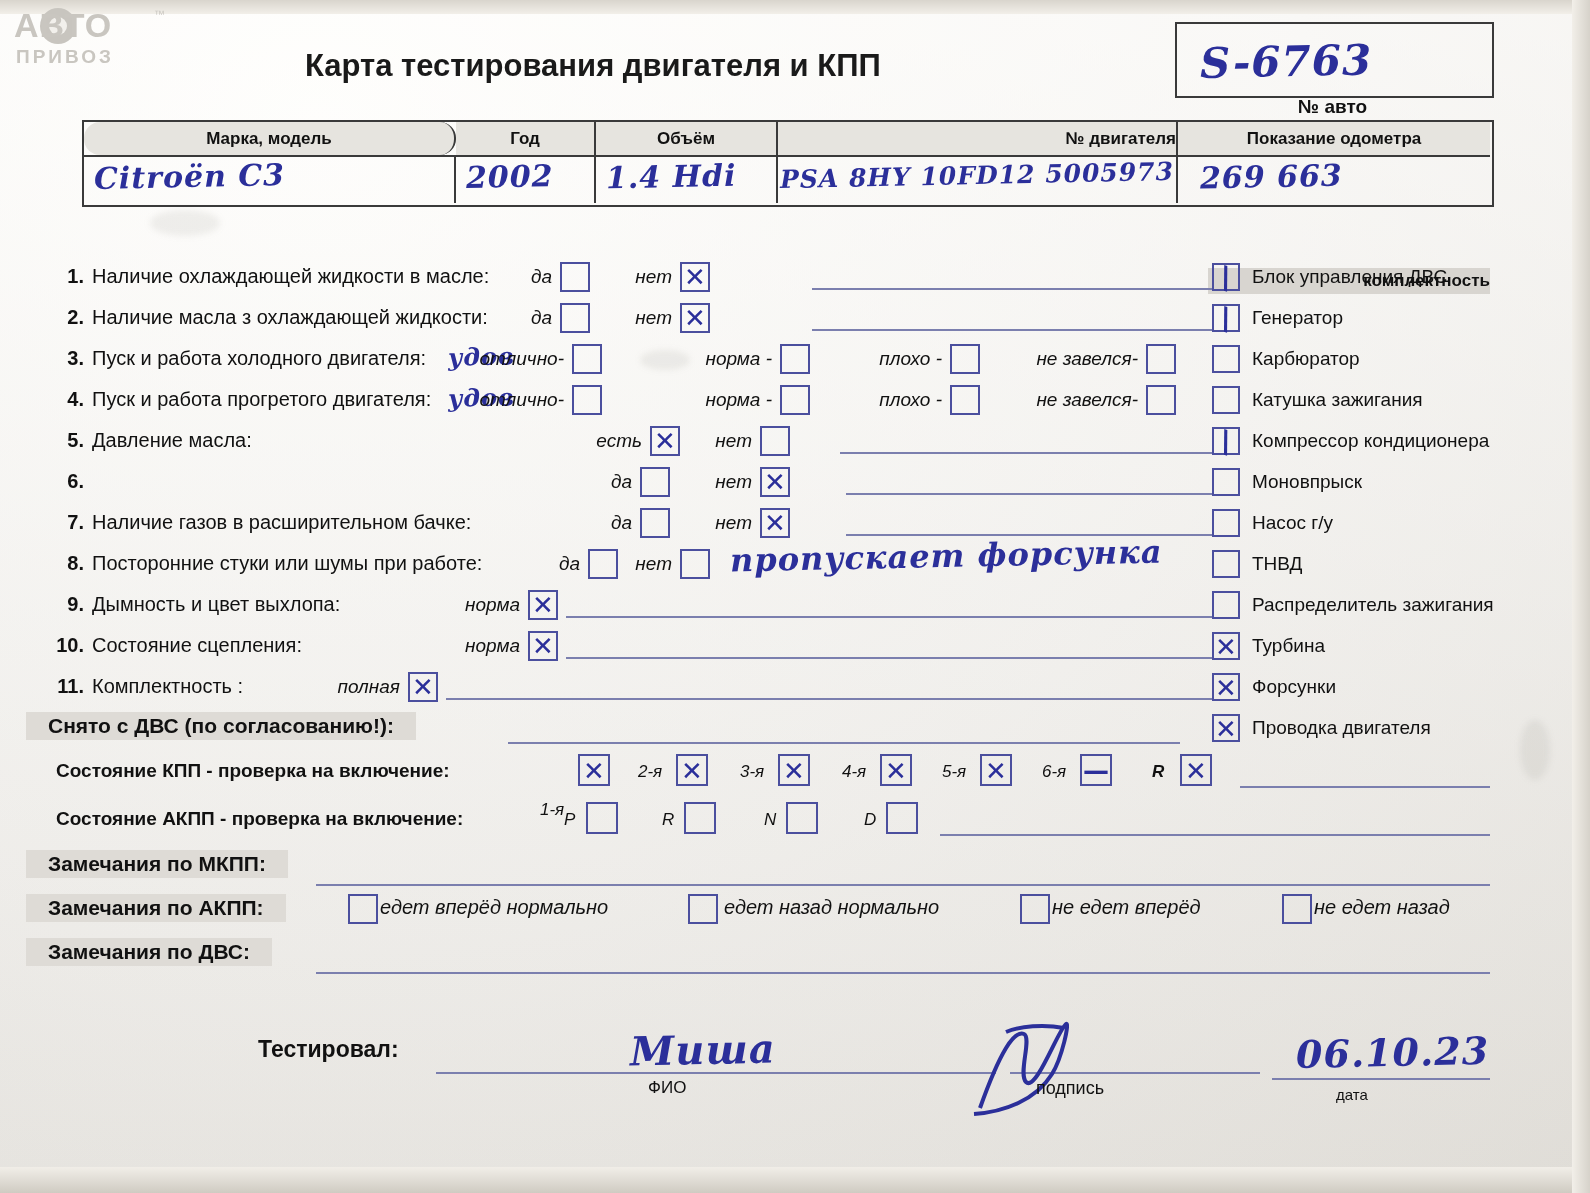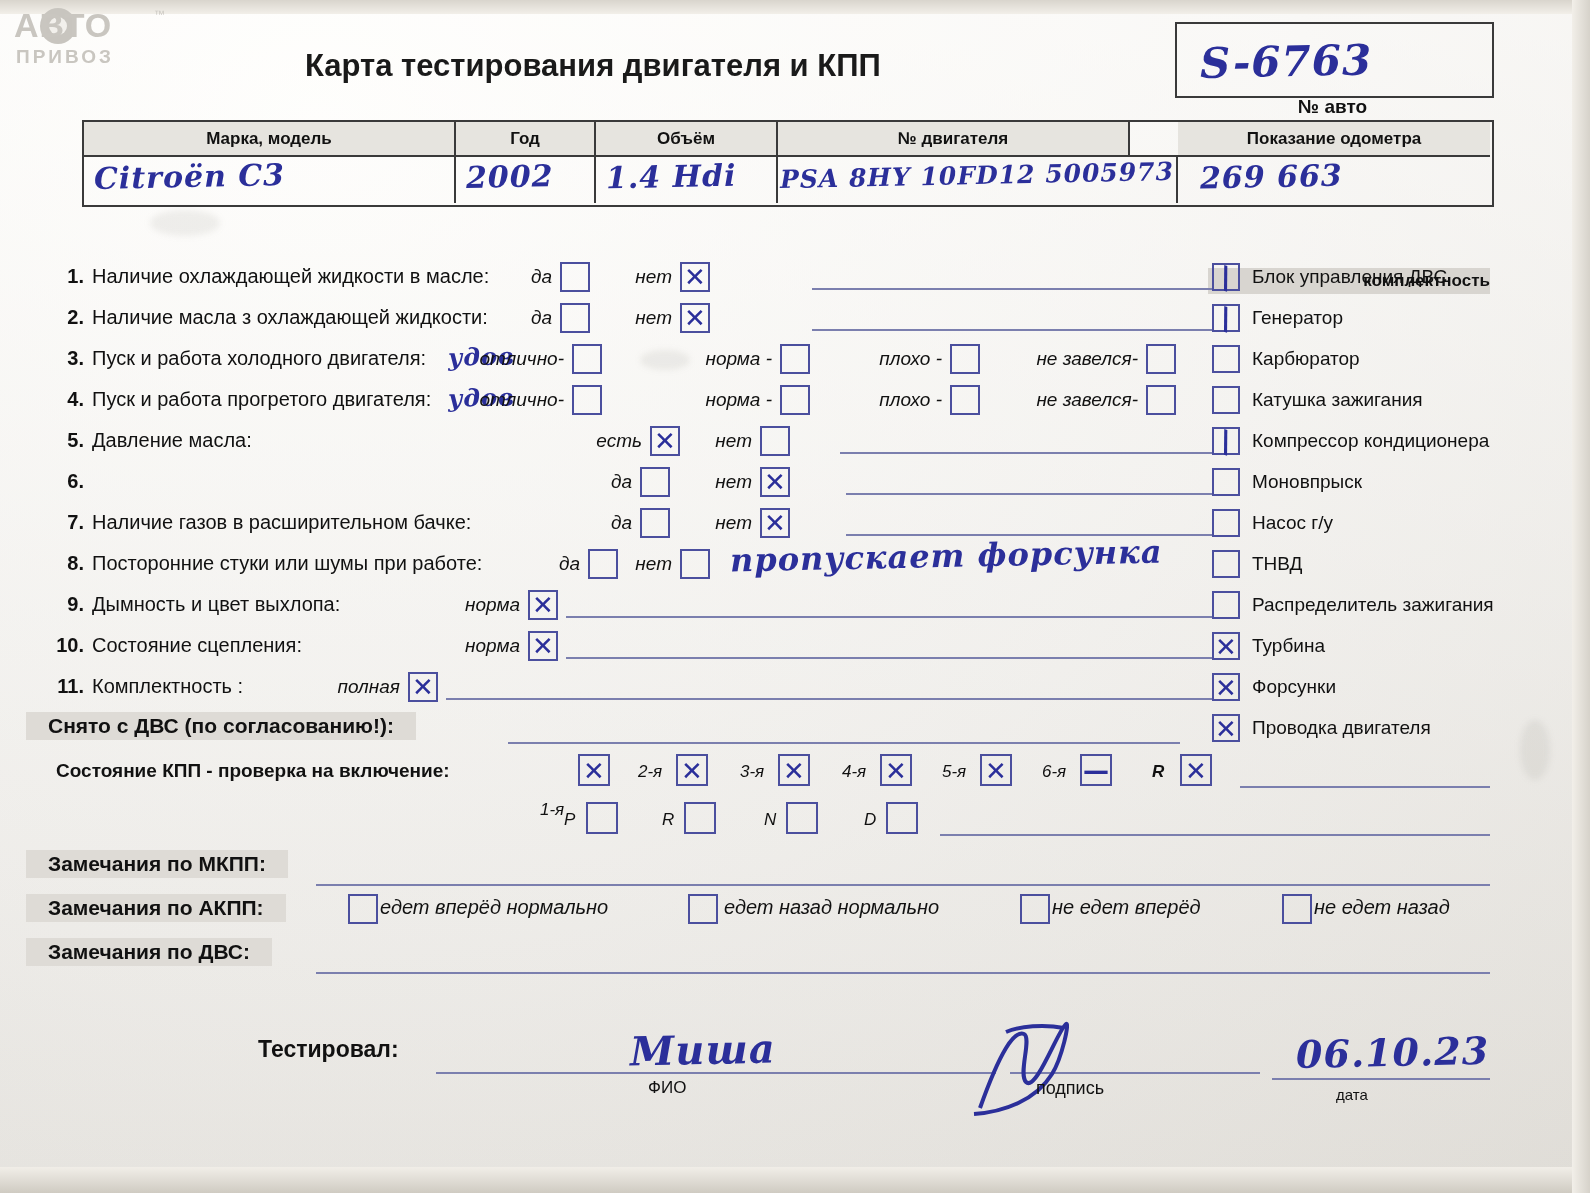--- a/index.html
+++ b/index.html
@@ -206,24 +206,24 @@
   </div>
 
   <div class="title">Карта тестирования двигателя  и КПП</div>
 
   <div class="autonum-box"></div>
   <div class="autonum-val hand">S-6763</div>
   <div class="autonum-label">№ авто</div>
 
   <div class="htable">
     <div class="hrow1">
-      <div class="cell" style="left:0;width:372px;">Марка, модель</div>
+      <div class="cell" style="left:0;width:372px;border-radius:16px;">Марка, модель</div>
       <div class="cell" style="left:372px;width:140px;">Год</div>
       <div class="cell" style="left:512px;width:182px;">Объём</div>
-      <div class="cell" style="left:694px;width:352px;">№ двигателя</div>
+      <div class="cell" style="left:694px;width:400px;text-align:right;">№ двигателя</div>
       <div class="cell" style="left:1094px;width:312px;border-right:none;">Показание одометра</div>
     </div>
     <div class="row2">
       <div class="cell2" style="left:0;width:372px;">
         <div class="v hand">Citroën C3</div>
       </div>
       <div class="cell2" style="left:372px;width:140px;">
         <div class="v hand">2002</div>
       </div>
       <div class="cell2" style="left:512px;width:182px;">
@@ -519,20 +519,21 @@
     <div class="gearbox" style="left:1080px;top:754px;">
         <span class="tick" style="line-height:30px;">—</span>
       </div>
     <div class="gearlbl" style="left:1152px;top:762px;font-weight:bold;">R</div>
     <div class="gearbox" style="left:1180px;top:754px;">
         <span class="tick" style="line-height:30px;">✕</span>
       </div>
     <div class="line" style="left:1240px;top:786px;width:250px;"></div>
   </div>
 
+  <div class="sub-label" style="left:56px;top:808px;">Состояние АКПП - проверка на включение:</div>
   <div>
     <div class="gearlbl" style="left:564px;top:810px;">P</div>
     <div class="gearbox" style="left:586px;top:802px;">
         <span class="tick" style="line-height:30px;"></span>
       </div>
     <div class="gearlbl" style="left:662px;top:810px;">R</div>
     <div class="gearbox" style="left:684px;top:802px;">
         <span class="tick" style="line-height:30px;"></span>
       </div>
     <div class="gearlbl" style="left:764px;top:810px;">N</div>

